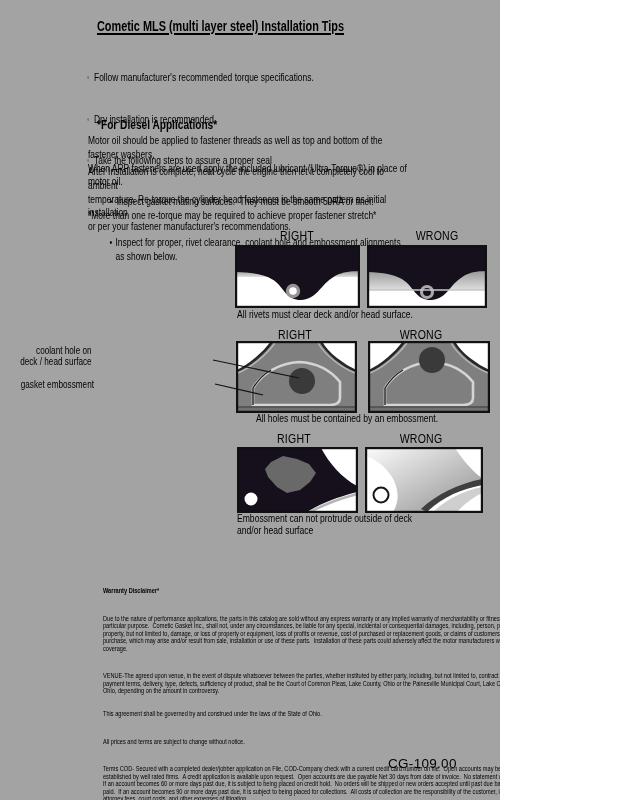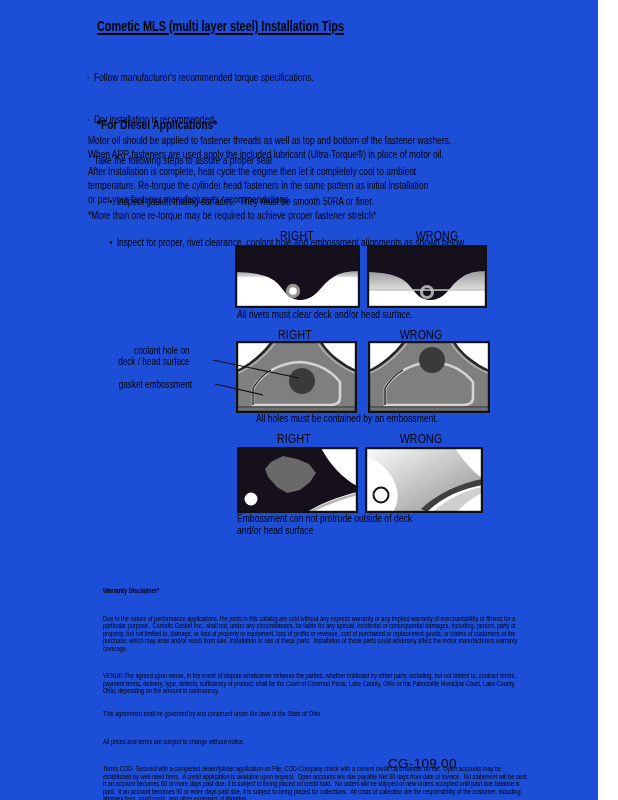--- a/index.html
+++ b/index.html
@@ -1,17 +1,17 @@
 <!DOCTYPE html>
 <html><head>
 <meta charset="utf-8">
 <style>
   html,body { margin:0; padding:0; background:#fff; }
   .page {
-    position:relative; width:598px; height:800px; background:#1d4ed8;
+    position:relative; width:500px; height:800px; background:#a3a3a3;
     font-family:"Liberation Sans", sans-serif; color:#000; overflow:hidden;
   }
   .abs { position:absolute; }
   
   .cx  { transform:scaleX(0.78); transform-origin:0 0; white-space:pre-wrap; }
   .cxn { transform:scaleX(0.78); transform-origin:0 0; white-space:nowrap; }
   .cxc { transform:scaleX(0.78) translateX(-50%); transform-origin:0 0; white-space:nowrap; }
   .cxr { transform:scaleX(0.78); transform-origin:100% 0; white-space:nowrap; text-align:right; }
   .cxt { transform:scaleX(0.75); transform-origin:0 0; white-space:nowrap; }
 

